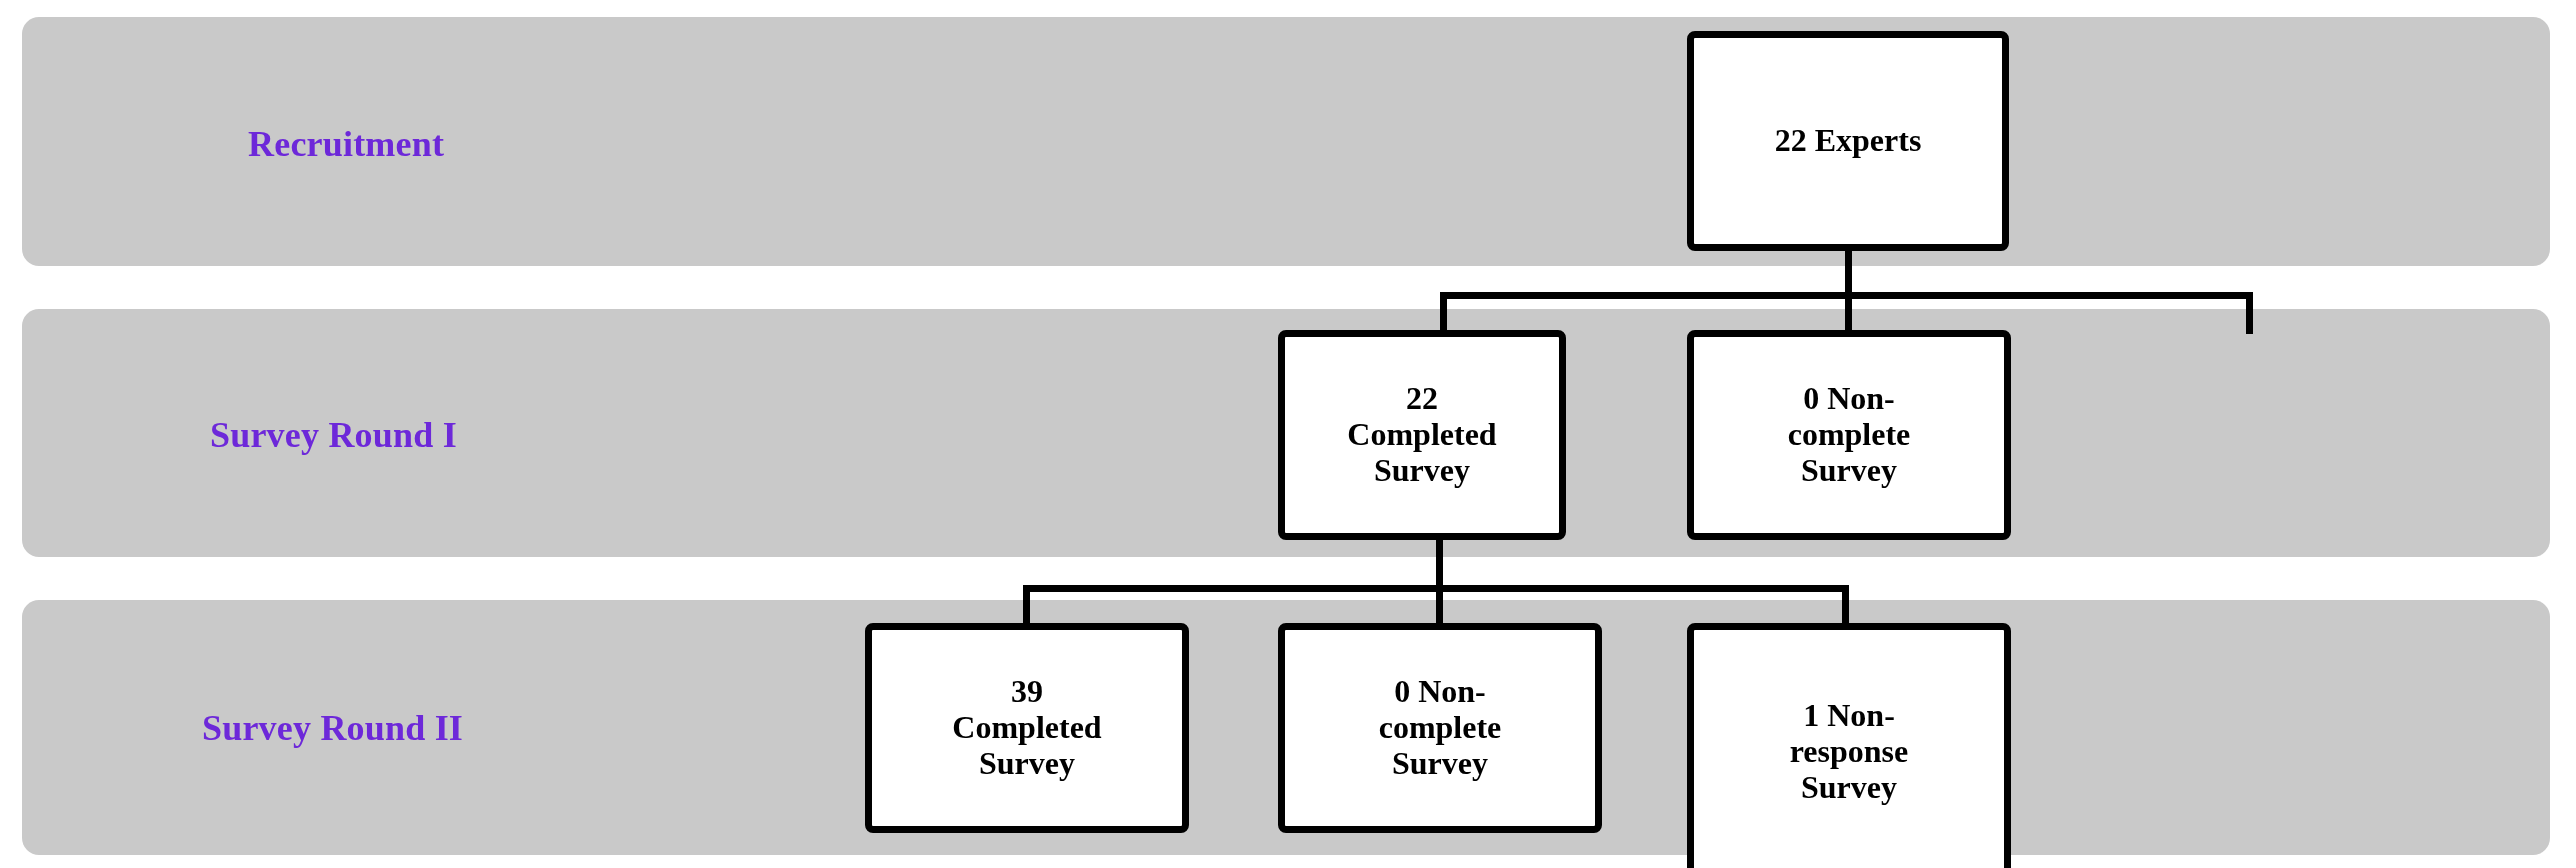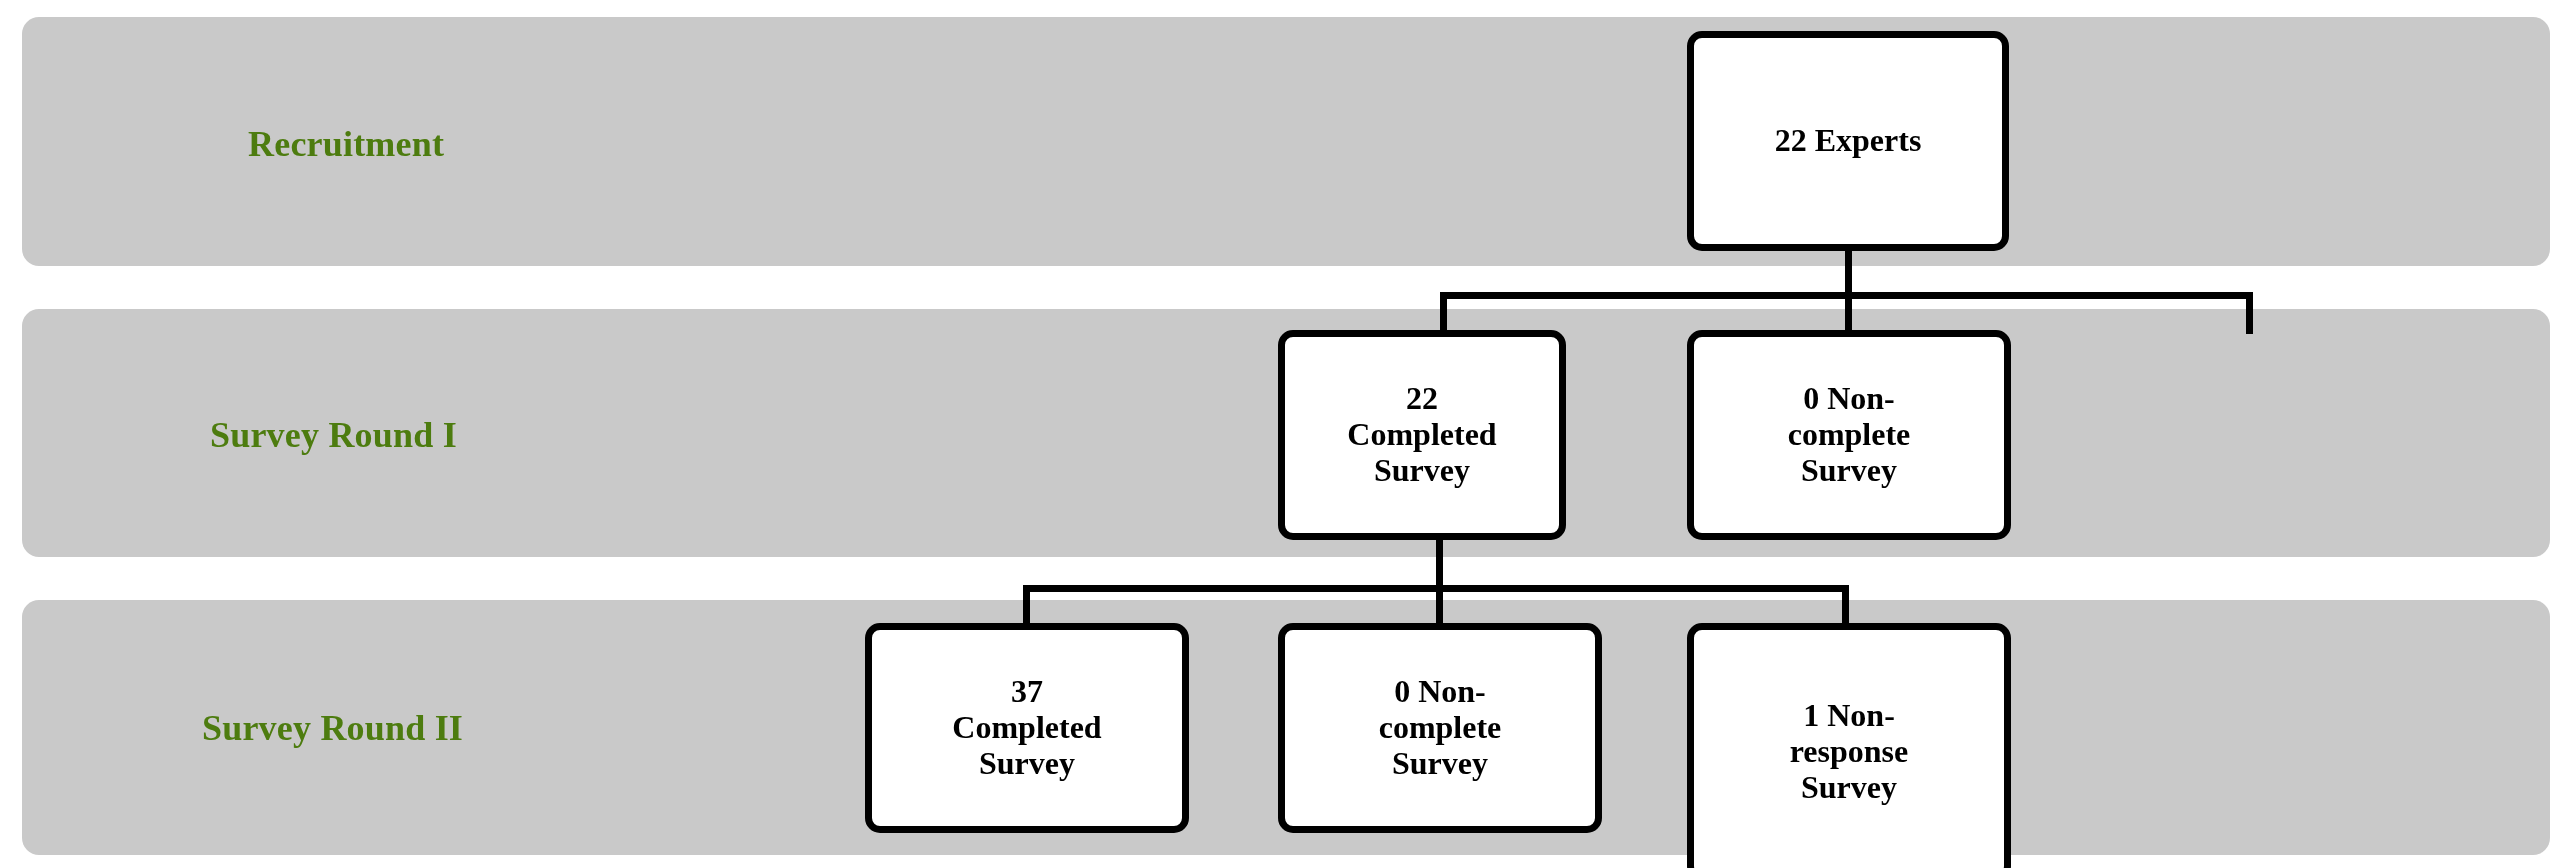--- a/index.html
+++ b/index.html
@@ -10,35 +10,35 @@
   .band{position:absolute;left:21.6px;width:2528px;background:#c9c9c9;border-radius:17px;}
   #band-recruitment{top:17px;height:249px;}
   #band-round1{top:309px;height:248px;}
   #band-round2{top:600px;height:255px;}
 
   
   .stage-label{
     position:absolute;
     font-weight:bold;
     font-size:36px;
-    color:#4d7c0f;
+    color:#6d28d9;
     letter-spacing:0.2px;
     white-space:nowrap;
     font-family:"Liberation Serif",serif;
   }
   #label-recruitment{left:248px;top:123px;}
   #label-round1{left:210px;top:414px;}
   #label-round2{left:202px;top:707px;}
 
   
   .node{
     position:absolute;
     background:#ffffff;
     border:7px solid #000000;
-    border-radius:15px;
+    border-radius:8px;
     box-sizing:border-box;
     display:flex;
     align-items:center;
     justify-content:center;
     text-align:center;
     z-index:3;
   }
   .node .node-text{
     font-weight:bold;
     font-size:32px;
@@ -112,21 +112,21 @@
   </div>
 
   <div class="node" id="node-r1-noncomplete">
     <span class="node-text">0 Non-
 complete
 Survey</span>
   </div>
 
 
   <div class="node" id="node-r2-completed">
-    <span class="node-text">37
+    <span class="node-text">39
 Completed
 Survey</span>
   </div>
 
   <div class="node" id="node-r2-noncomplete">
     <span class="node-text">0 Non-
 complete
 Survey</span>
   </div>
 

